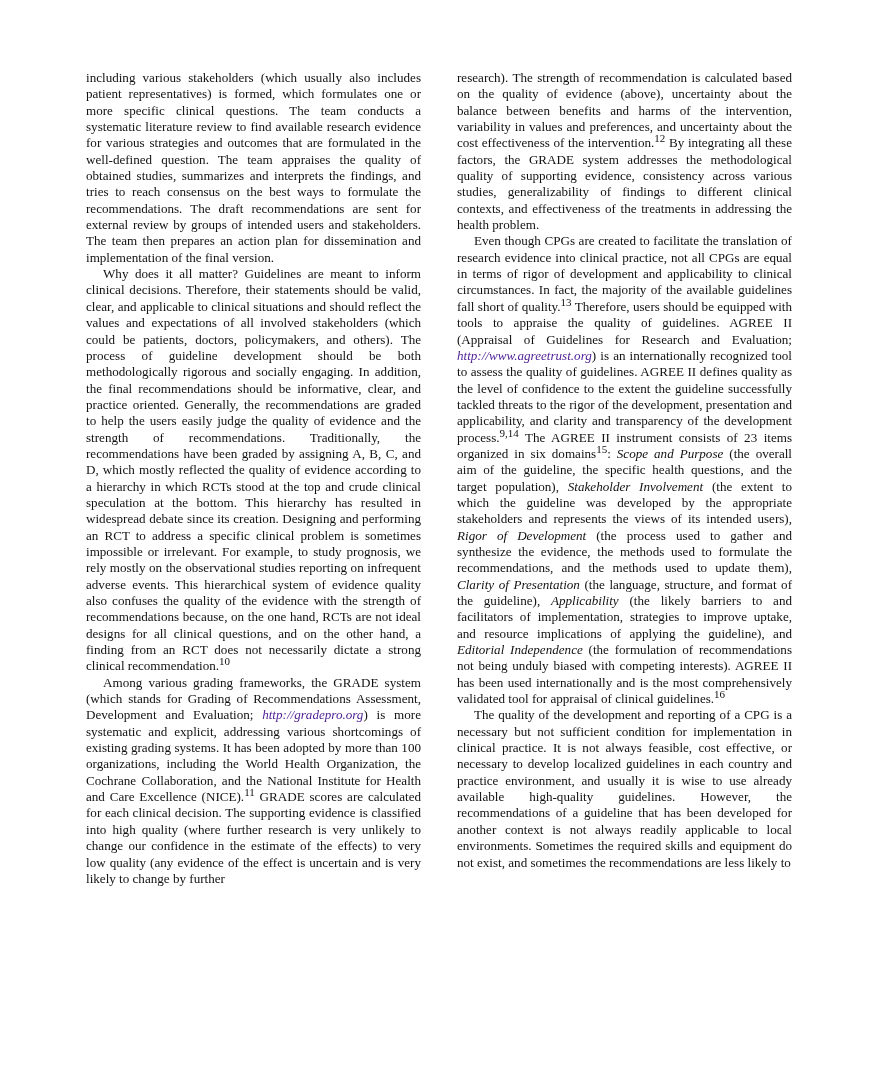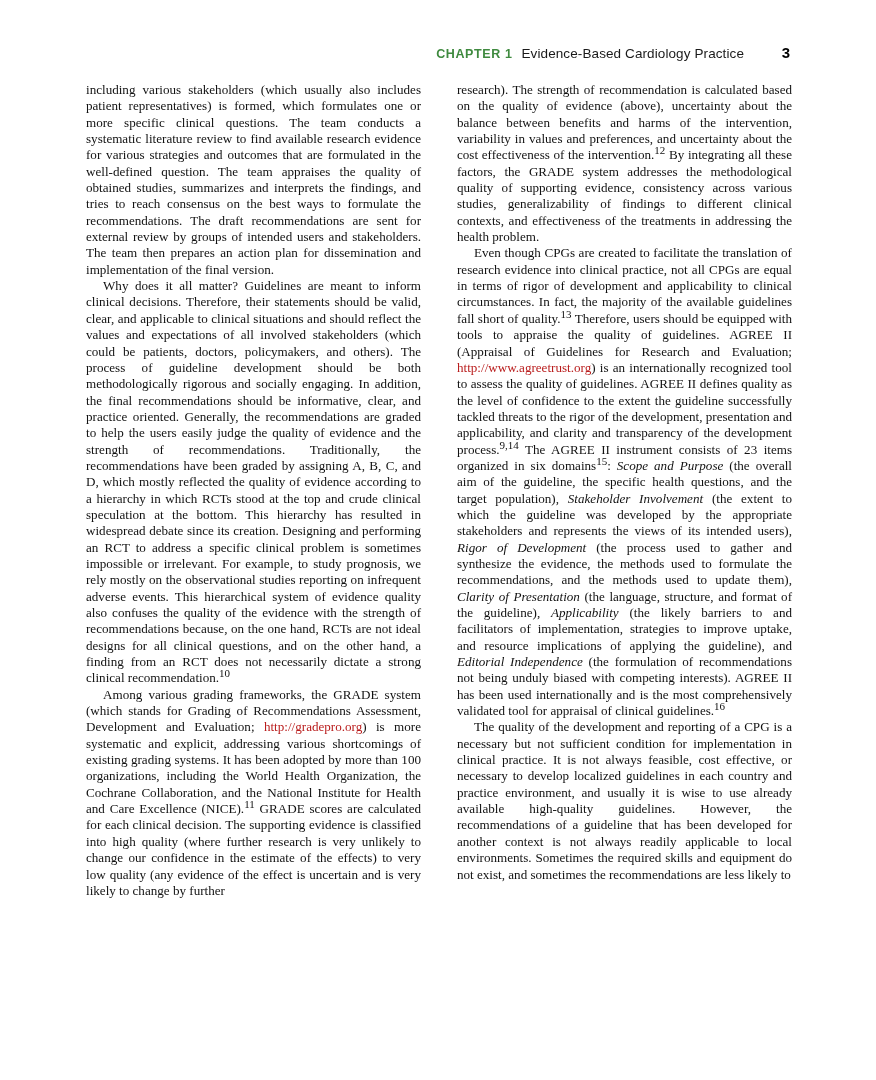--- a/index.html
+++ b/index.html
@@ -53,21 +53,21 @@
     font-size: 15px;
     color: #000;
     margin-left: 34px;
     min-width: 12px;
     text-align: right;
   }
 
   
   .columns {
     position: absolute;
-    top: 82px;
+    top: 70px;
     left: 86px;
     width: 706px;
     display: flex;
     gap: 36px;
   }
   .col {
     width: 335px;
   }
   p {
     margin: 0;
@@ -75,41 +75,37 @@
     line-height: 16.35px;
     text-align: justify;
     text-justify: inter-word;
     hyphens: none;
     color: #111;
   }
   p.indent {
     text-indent: 17px;
   }
   a.link {
-    color: #b91c1c;
+    color: #4c1d95;
     text-decoration: none;
+    font-style: italic;
   }
   sup {
     font-size: 11px;
     vertical-align: super;
     line-height: 0;
   }
   i, .ital {
   }
 </style>
 </head>
 <body>
 
 <div class="page">
 
-  <div class="running-head">
-    <span class="chapter-label">CHAPTER 1</span>
-    <span class="head-title">Evidence-Based Cardiology Practice</span>
-    <span class="folio">3</span>
-  </div>
 
   <div class="columns">
 
     <div class="col">
       <p>including various stakeholders (which usually also includes patient representatives) is formed, which formulates one or more specific clinical questions. The team conducts a systematic literature review to find available research evidence for various strategies and outcomes that are formulated in the well-defined question. The team appraises the quality of obtained studies, summarizes and interprets the findings, and tries to reach consensus on the best ways to formulate the recommendations. The draft recommendations are sent for external review by groups of intended users and stakeholders. The team then prepares an action plan for dissemination and implementation of the final version.</p>
       <p class="indent"><span>Why does it all matter? Guidelines are meant to inform clinical decisions. Therefore, their statements should be valid, clear, and applicable to clinical situations and should reflect the values and expectations of all involved stakeholders (which could be patients, doctors, policymakers, and others). The process of guideline development should be both methodologically rigorous and socially engaging. In addition, the final recommendations should be informative, clear, and practice oriented. Generally, the recommendations are graded to help the users easily judge the quality of evidence and the strength of recommendations. Traditionally, the recommendations have been graded by assigning A, B, C, and D, which mostly reflected the quality of evidence according to a hierarchy in which RCTs stood at the top and crude clinical speculation at the bottom. This hierarchy has resulted in widespread debate since its creation. Designing and performing an RCT to address a specific clinical problem is sometimes impossible or irrelevant. For example, to study prognosis, we rely mostly on the observational studies reporting on infrequent adverse events. This hierarchical system of evidence quality also confuses the quality of the evidence with the strength of recommendations because, on the one hand, RCTs are not ideal designs for all clinical questions, and on the other hand, a finding from an RCT does not necessarily dictate a strong clinical recommendation.</span><sup>10</sup></p>
       <p class="indent"><span>Among various grading frameworks, the GRADE system (which stands for Grading of Recommendations Assessment, Development and Evaluation; </span><a class="link" href="#">http://gradepro.org</a><span>) is more systematic and explicit, addressing various shortcomings of existing grading systems. It has been adopted by more than 100 organizations, including the World Health Organization, the Cochrane Collaboration, and the National Institute for Health and Care Excellence (NICE).</span><sup>11</sup><span> GRADE scores are calculated for each clinical decision. The supporting evidence is classified into high quality (where further research is very unlikely to change our confidence in the estimate of the effects) to very low quality (any evidence of the effect is uncertain and is very likely to change by further</span></p>
     </div>
 
     <div class="col">

